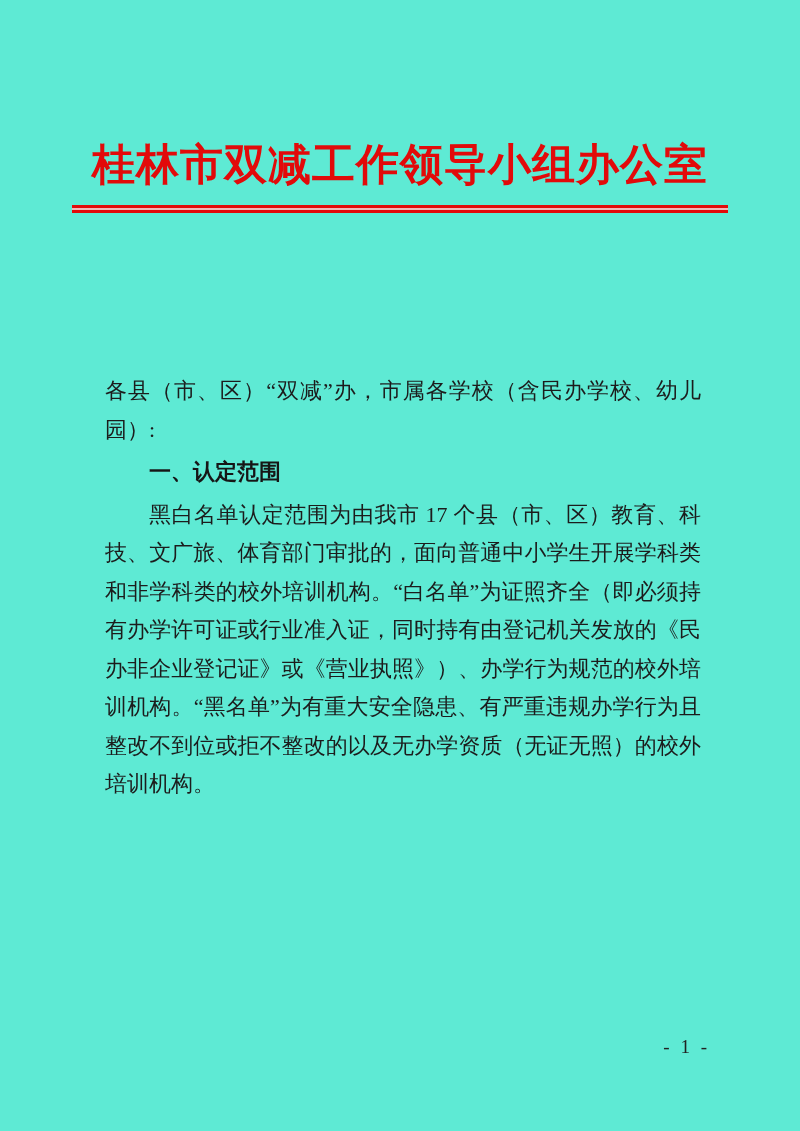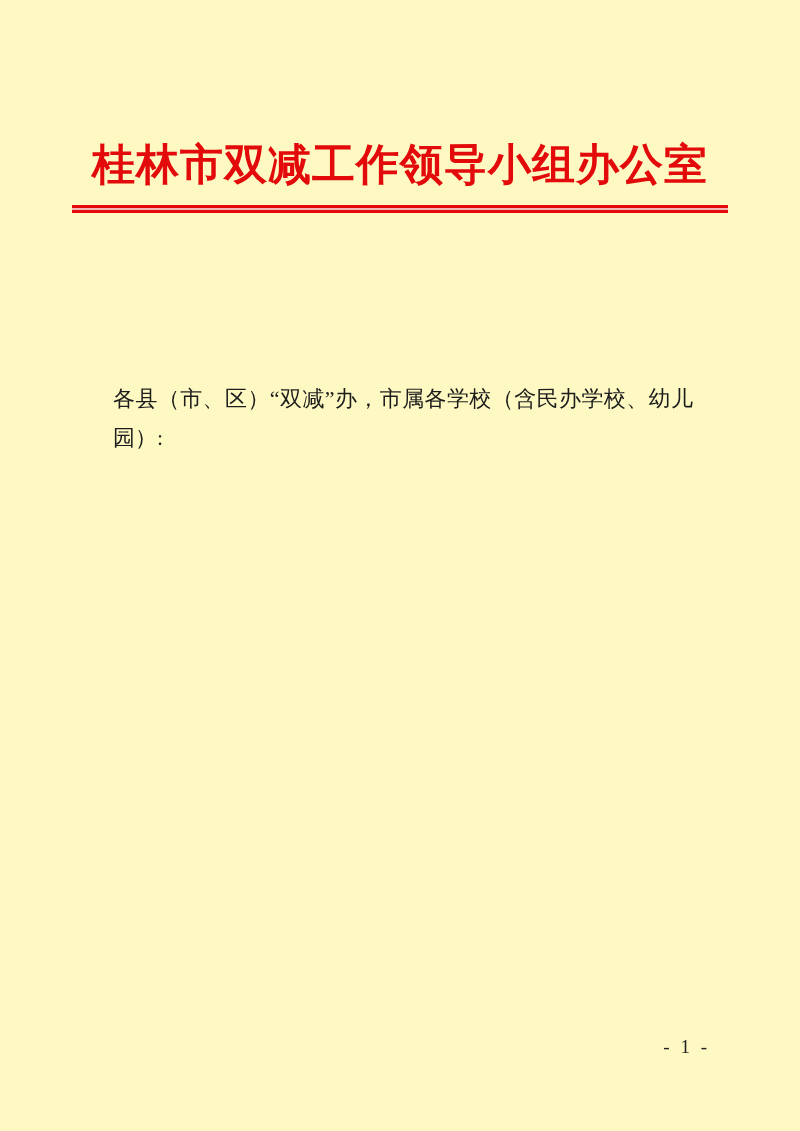--- a/index.html
+++ b/index.html
@@ -5,21 +5,21 @@
   html, body {
     margin: 0;
     padding: 0;
     background: #e8e8e8;
   }
   .page {
     position: relative;
     width: 800px;
     height: 1131px;
     margin: 0 auto;
-    background: #fef9c3;
+    background: #5eead4;
     overflow: hidden;
     font-family: "Liberation Serif", serif;
     color: #1c1c1c;
   }
   .org-name {
     position: absolute;
     top: 136px;
     left: 40px;
     right: 40px;
     text-align: center;
@@ -50,21 +50,21 @@
     position: absolute;
     top: 368px;
     left: 101px;
     width: 604px;
     font-size: 22px;
     line-height: 38.5px;
     text-align: justify;
     text-justify: inter-ideograph;
   }
   .doc-body p {
-    margin: 12px;
+    margin: 4px;
     padding: 0;
   }
   .indent {
     text-indent: 2em;
   }
   .section-heading {
     text-indent: 2em;
     font-family: "Liberation Sans", sans-serif;
     font-weight: bold;
     font-size: 22px;
@@ -84,17 +84,19 @@
 
 <div class="page">
 
   <div class="org-name" style="color: rgb(226, 10, 10);">桂林市双减工作领导小组办公室</div>
 
   <div class="red-rule" style="background: linear-gradient(rgb(226, 10, 10) 0px, rgb(226, 10, 10) 3px, rgb(243, 182, 182) 3px, rgb(243, 182, 182) 5px, rgb(226, 10, 10) 5px, rgb(226, 10, 10) 8px);"></div>
 
 
   <div class="doc-body" style="color: rgb(28, 28, 28);">
     <p>各县（市、区）“双减”办，市属各学校（含民办学校、幼儿园）:</p>
+    <p class="section-heading">一、认定范围</p>
+    <p class="indent">黑白名单认定范围为由我市 17 个县（市、区）教育、科技、文广旅、体育部门审批的，面向普通中小学生开展学科类和非学科类的校外培训机构。“白名单”为证照齐全（即必须持有办学许可证或行业准入证，同时持有由登记机关发放的《民办非企业登记证》或《营业执照》）、办学行为规范的校外培训机构。“黑名单”为有重大安全隐患、有严重违规办学行为且整改不到位或拒不整改的以及无办学资质（无证无照）的校外培训机构。</p>
   </div>
 
   <div class="page-number">- 1 -</div>
 
 </div>
 
 </body></html>

